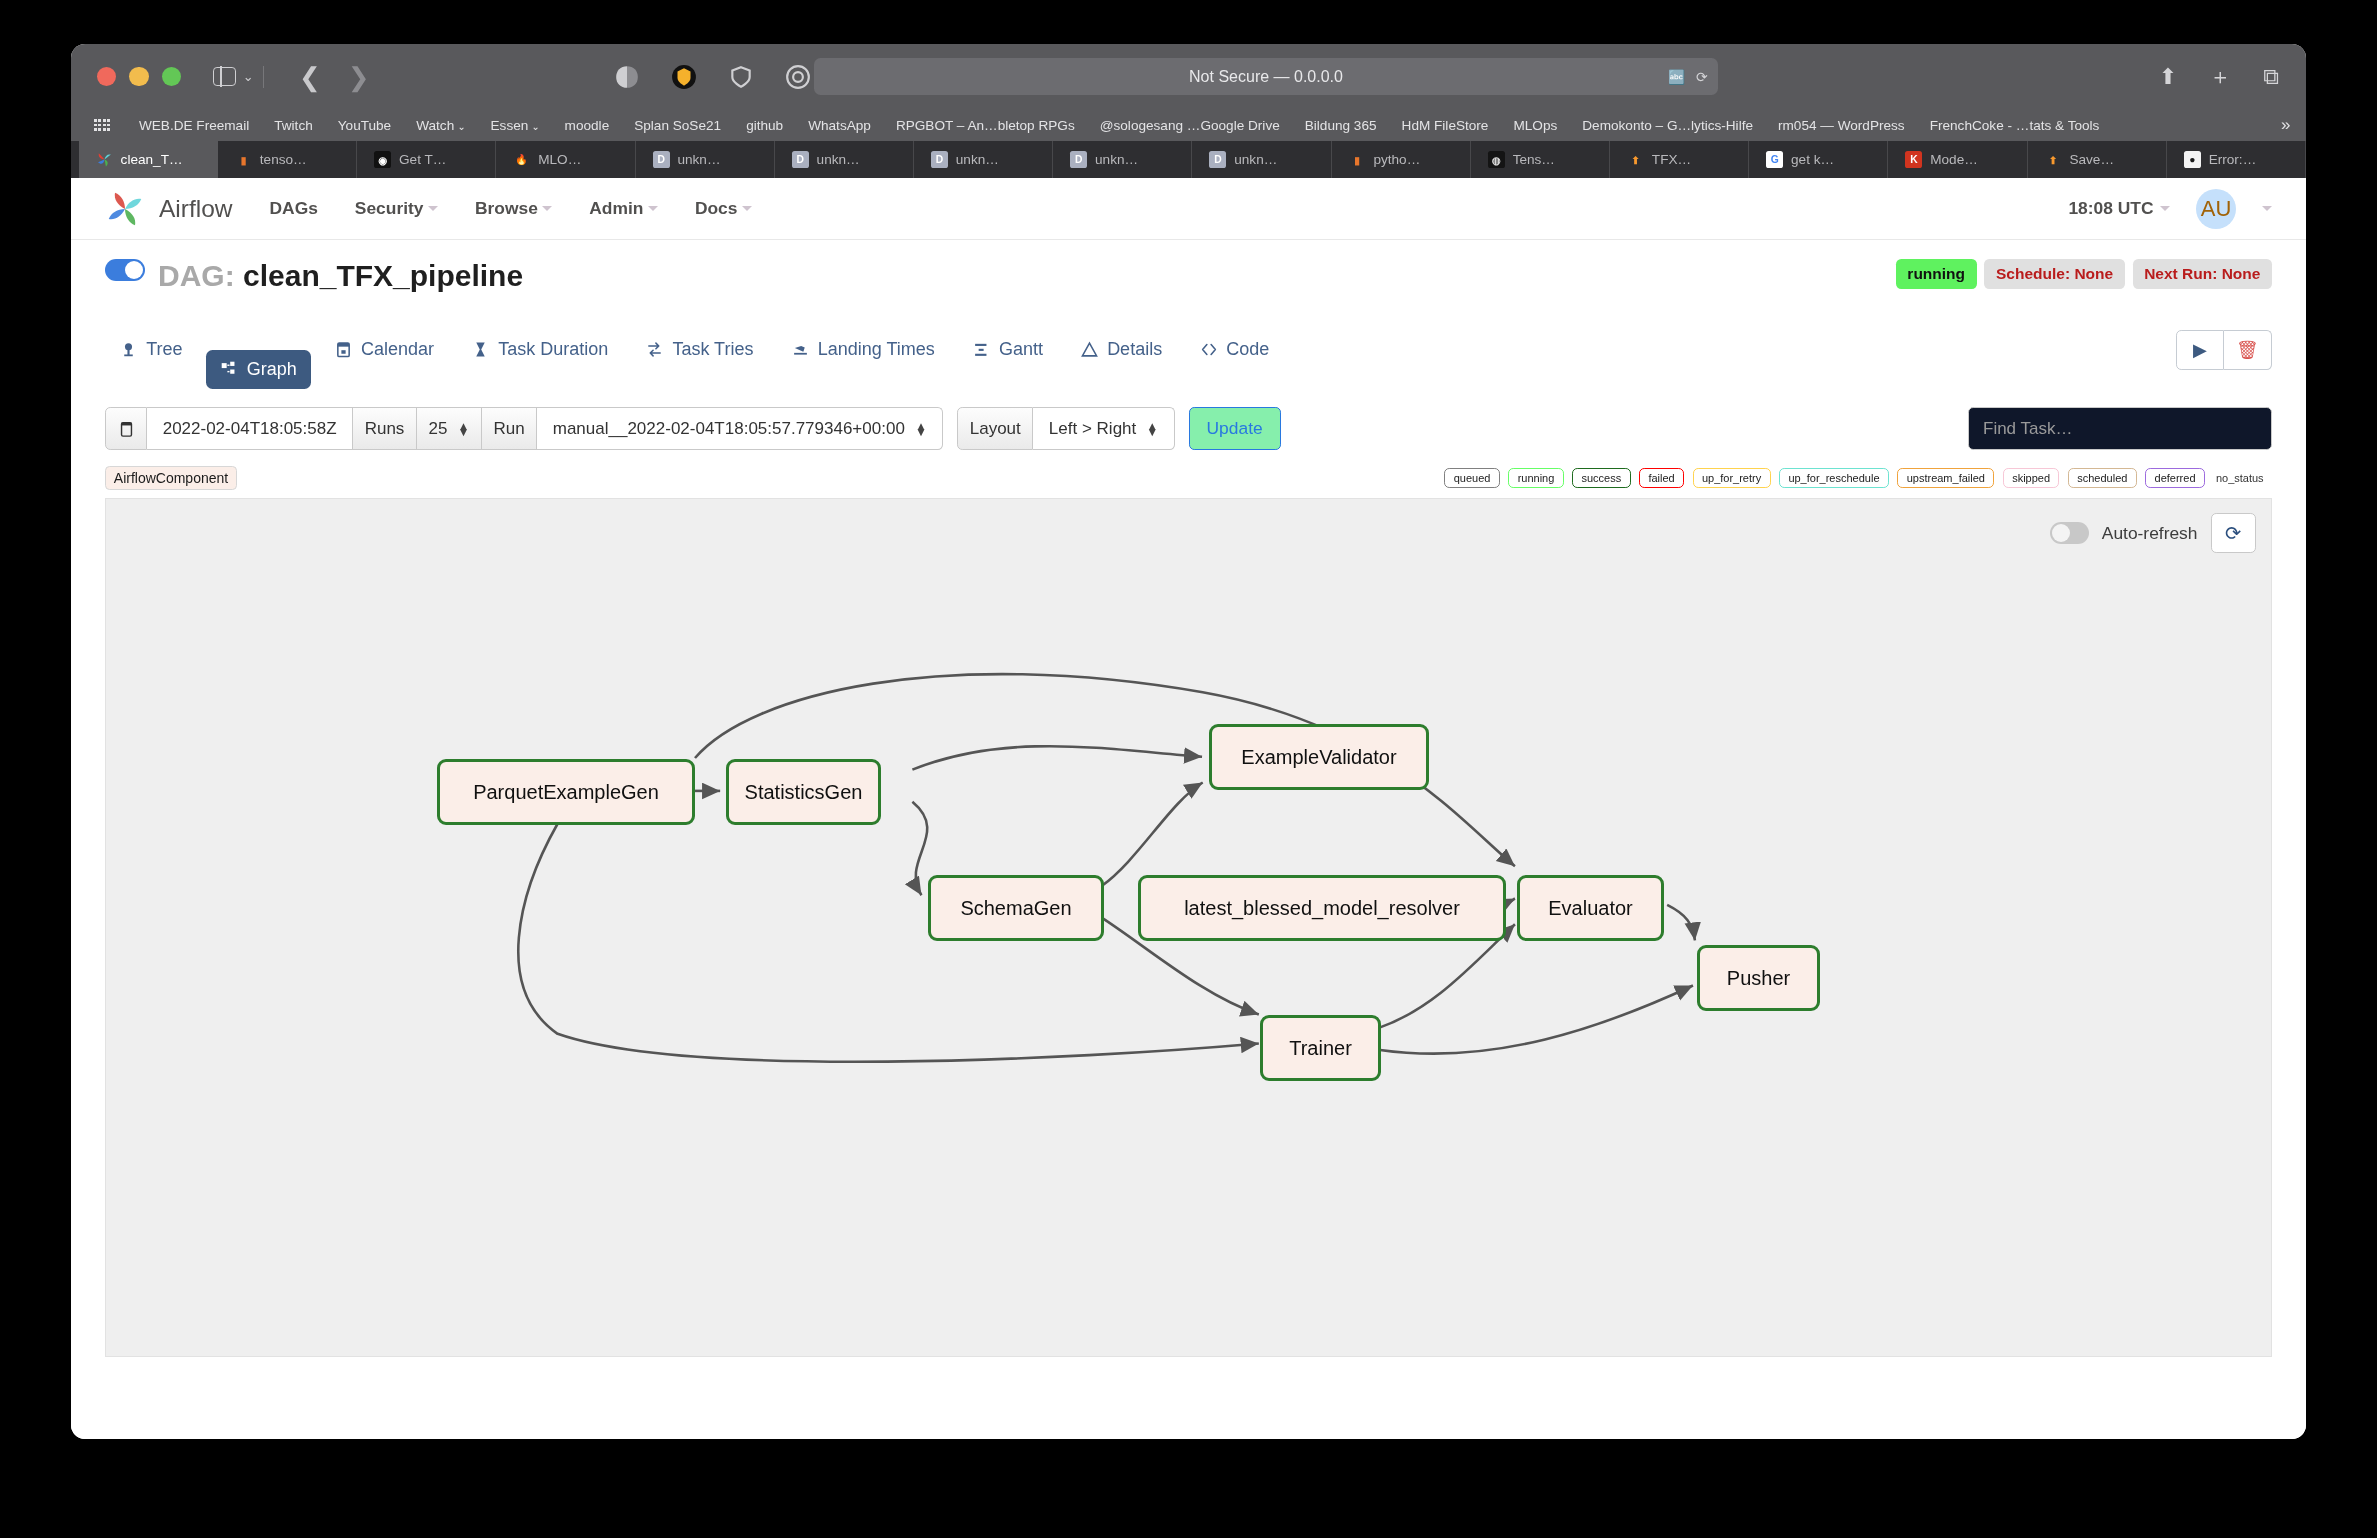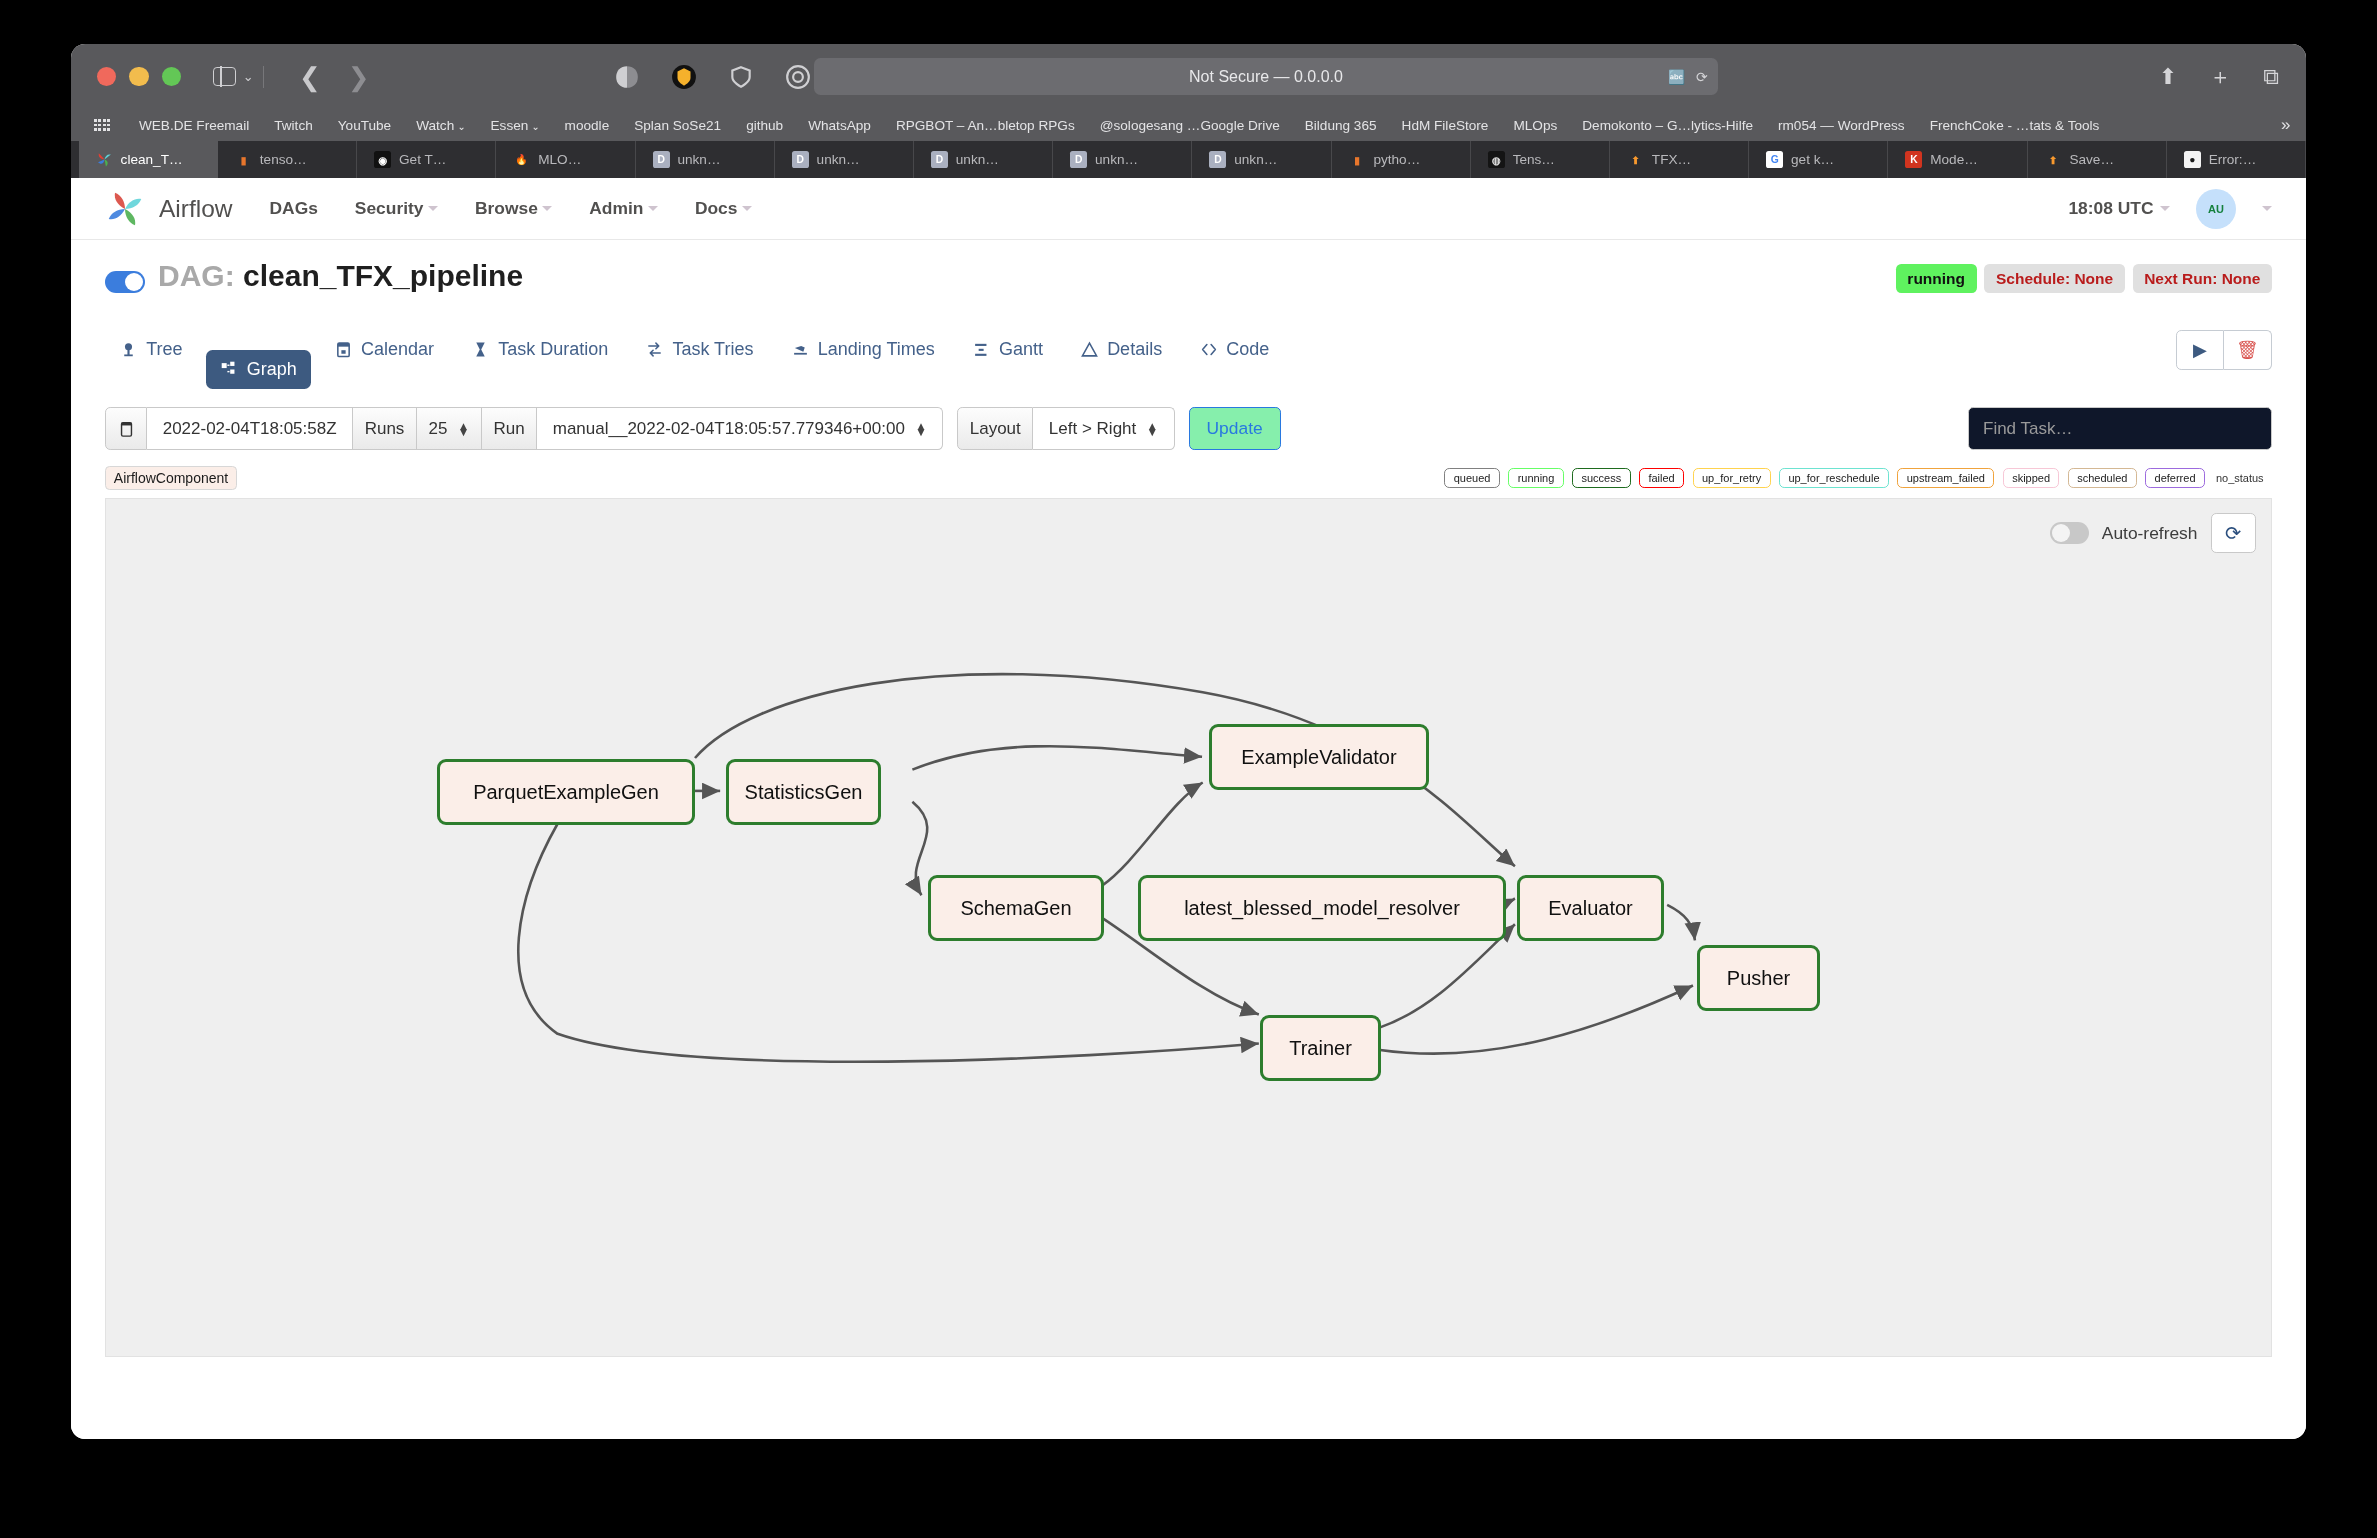--- a/index.html
+++ b/index.html
@@ -131,24 +131,24 @@
   .af-logo-mark { width: 40px; height: 40px; position: relative; }
   .af-logo-text { font-size: 24.5px; color:#51504f; font-weight: 400;}
   .af-menu { display:flex; gap: 37px; align-items:center;}
   .af-menu a {
     color: #51504f; font-size: 17.4px; font-weight: 700; text-decoration:none;
     display:flex; align-items:center; gap:4.5px;
   }
   .caret-d { width:0;height:0;border-left:5.2px solid transparent;border-right:5.2px solid transparent;border-top:5.8px solid #cfc4cf;}
   .af-nav-right { margin-left:auto; display:flex; align-items:center; gap: 26px;}
   .af-time { color:#51504f; font-size:17.4px; font-weight:700; display:flex; align-items:center; gap:6.5px;}
-  .avatar { width: 40px; height: 40px; border-radius:50%; background:#c5e0fb; color:#15803d; display:flex;align-items:center;justify-content:center; font-weight:700; font-size:11px;}
-
-  
-  .dag-header { display:flex; align-items:flex-end; padding: 19.4px 34px 0 34px; }
+  .avatar { width: 40px; height: 40px; border-radius:50%; background:#c5e0fb; color:#a16207; display:flex;align-items:center;justify-content:center; font-weight:400; font-size:22px;}
+
+  
+  .dag-header { display:flex; align-items:flex-start; padding: 19.4px 34px 0 34px; }
   .toggle-pill { width: 40px; height: 22px; border-radius: 11px; background:#3b7ddd; position:relative; flex:0 0 40px;}
   .toggle-pill::after { content:""; position:absolute; right:1.9px; top:1.9px; width:18px;height:18px;border-radius:50%;background:#fff;}
   .dag-title { font-size: 30px; font-weight:700; color:#1f1f1f; margin-left: 13px;}
   .dag-title .muted { color:#a9a9a9; }
   .dag-header-right { margin-left:auto; display:flex; align-items:center; gap: 7.8px;}
   .chip {
     font-size: 15.5px; font-weight:700; padding: 5.8px 11.6px; border-radius: 5.2px;
     background:#e0e0e0; color:#b91c1c;
   }
   .chip.running { background:#5ff25f; color:#111; }

